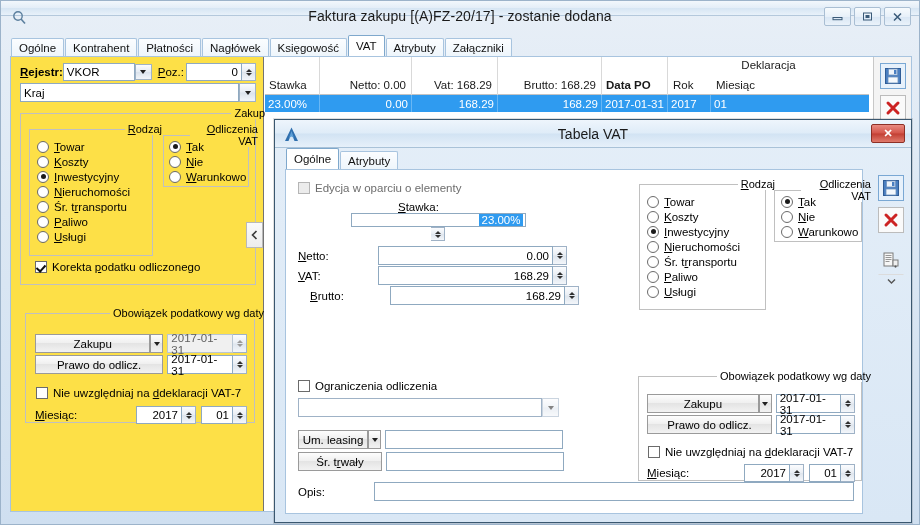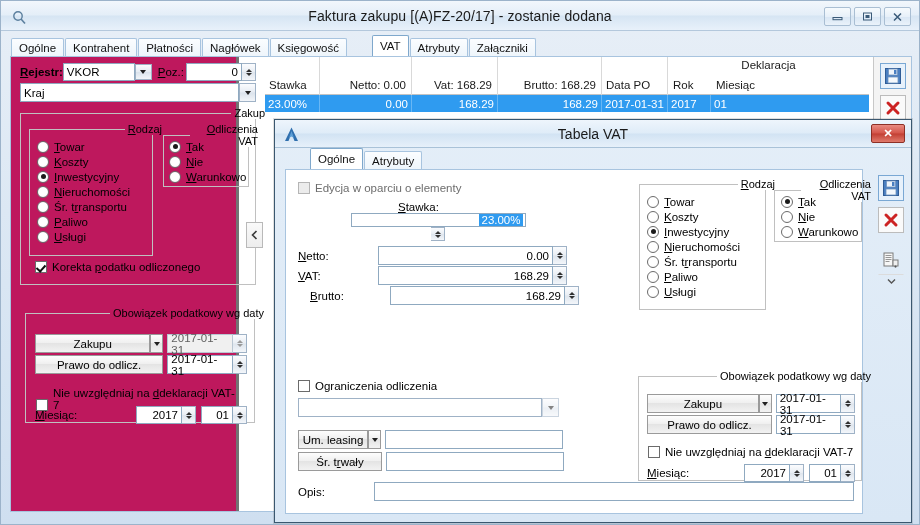--- a/index.html
+++ b/index.html
@@ -13,21 +13,21 @@
     background: #ffffff;
   }
 
   
   #main-window {
     position: absolute; left: 0; top: 0; width: 920px; height: 525px;
     background: linear-gradient(to bottom, #e8eff7 0%, #dce8f4 40%, #cfdff0 100%);
     border: 1px solid #9cb3ca;
   }
   #main-titlebar {
-    position: absolute; left: 0; top: 0; width: 918px; height: 30px;
+    position: absolute; left: 0; top: 0; width: 918px; height: 15px;
     background: linear-gradient(to bottom, #f2f7fc 0%, #e4eef8 48%, #d6e5f3 52%, #e8f1fa 100%);
     border-bottom: 1px solid #b4c8dc;
   }
   #main-title {
     position: absolute; left: 0; top: 7px; width: 918px;
     text-align: center; font-size: 14px; color: #1a1a1a;
     letter-spacing: .1px;
   }
   #main-win-icon {
     position: absolute; left: 11px; top: 9px; width: 15px; height: 15px;
@@ -49,33 +49,33 @@
   }
   .tab {
     height: 18px; padding: 0 7px;
     background: linear-gradient(to bottom,#fbfdff 0%,#eef5fb 100%);
     border: 1px solid #a8c4df; border-bottom: none;
     display: flex; align-items: center; font-size: 11.5px;
     border-radius: 2px 2px 0 0; color: #111;
   }
   .tab.active {
     background: #ffffff; height: 21px; border-color: #7fa8cc;
-    position: relative; z-index: 3; font-weight: normal; margin-left: 24px;
+    position: relative; z-index: 3; font-weight: normal;
   }
 
   
   #main-body {
     position: absolute; left: 9px; top: 55px; width: 902px; height: 456px;
     background: #ffffff; border: 1px solid #a8c4df;
   }
 
   
   #left-pane {
-    position: absolute; left: 0; top: 0; width: 228px; height: 454px;
-    background: #be185d; border-right: 3px solid #737373;
+    position: absolute; left: 0; top: 0; width: 253px; height: 454px;
+    background: #fde047; border-right: 1px solid #737373;
   }
   .lbl { font-size: 11.5px; color: #000; }
   .u { text-decoration: underline; }
   .bold { font-weight: bold; }
 
   .field {
     background: #fff; border: 1px solid #8fa9c0;
     height: 18px; font-size: 11.5px; color: #000;
     display: flex; align-items: center; padding: 0 3px;
   }
@@ -432,21 +432,21 @@
           </div>
         <div class="gh" style="width:92px;">
             <span style="right:5px;">Netto: 0.00</span>
           </div>
         <div class="gh" style="width:86px;text-decoration:underline;">
             <span style="right:5px;">Vat: 168.29</span>
           </div>
         <div class="gh" style="width:104px;">
             <span style="right:5px;">Brutto: 168.29</span>
           </div>
-        <div class="gh" style="width:66px;">
+        <div class="gh" style="width:66px;font-weight:bold;">
             <span style="left:4px;">Data PO</span>
           </div>
         <div class="gh" style="width:201px; border-right:none;">
           <span style="left:0; right:0; top:2px; text-align:center; bottom:auto;">Deklaracja</span>
           <span style="left:5px;">Rok</span>
           <span style="left:48px;">Miesiąc</span>
         </div>
       </div>
       <div id="grid-row">
         <div class="gc" style="width:55px;">

